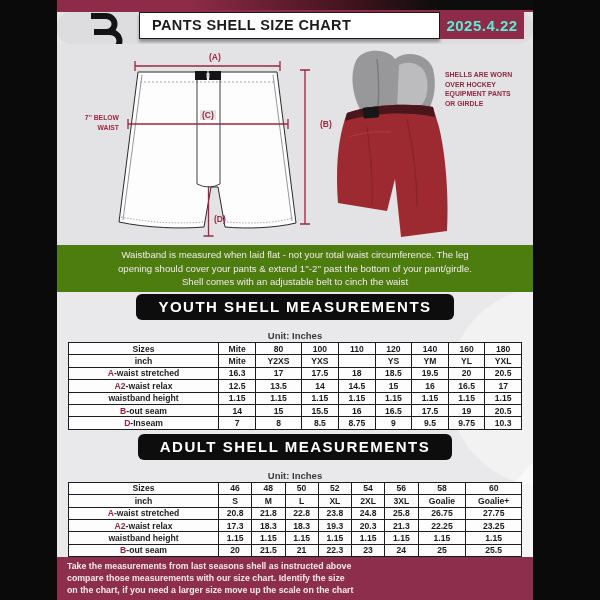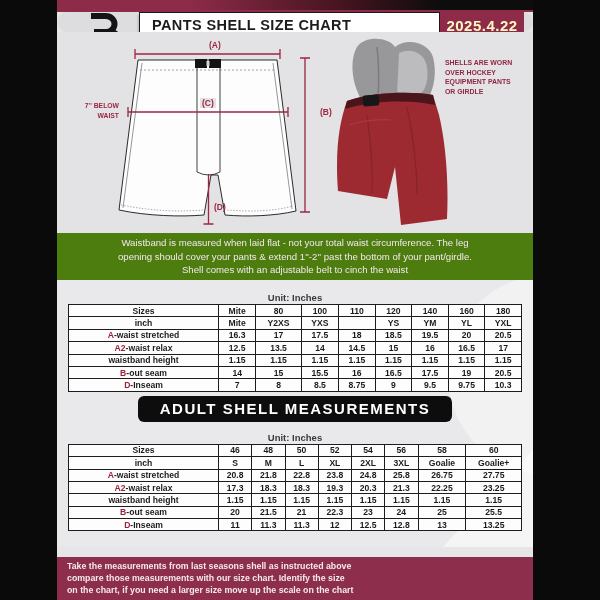--- a/index.html
+++ b/index.html
@@ -4,24 +4,24 @@
 <style>
   html,body{margin:0;padding:0;background:#000;}
   *{box-sizing:border-box;font-family:"Liberation Sans",sans-serif;}
   .canvas{position:relative;width:600px;height:600px;background:#0a0a0a;overflow:hidden;}
   .page{position:absolute;left:57px;top:0;width:476px;height:600px;background:#e6e6e8;}
 
   
   .topstrip{height:12px;background:linear-gradient(to right,#8d2b48 0%,#8d2b48 28%,#45141f 60%,#0d0d0d 80%);border-bottom:2px solid #8d2b48;}
 
   
-  .header{position:relative;height:20px;background:#dddddf;border-radius:14px;}
+  .header{position:relative;height:32px;background:#dddddf;border-radius:14px;}
   .logo{position:absolute;left:20px;top:1px;}
   .titlebox{position:absolute;left:82px;top:0;width:301px;height:27px;background:#fff;border:1.5px solid #19191b;box-shadow:0 3px 3px rgba(0,0,0,.35);line-height:24px;padding-left:12px;font-size:14.5px;font-weight:700;letter-spacing:.4px;color:#1c1c1e;}
-  .datebox{position:absolute;left:383px;top:0;width:84px;height:27px;background:#8d2b48;color:#fef9c3;font-size:15px;font-weight:700;letter-spacing:.5px;text-align:center;line-height:27px;}
+  .datebox{position:absolute;left:383px;top:0;width:84px;height:27px;background:#8d2b48;color:#5eead4;font-size:15px;font-weight:700;letter-spacing:.5px;text-align:center;line-height:27px;}
 
   
   .diagram{position:relative;height:201px;background:#e3e3e5;}
   .dg-label{position:absolute;color:#9d2742;font-weight:700;font-size:8.5px;}
   .below-waist{position:absolute;left:8px;top:69px;width:54px;text-align:right;color:#9d2742;font-weight:700;font-size:6.8px;line-height:1.45;}
   .photo-caption{position:absolute;left:388px;top:26px;width:86px;color:#8e2742;font-weight:700;font-size:6.9px;line-height:1.4;}
 
   
   .notice{height:47px;background:#4d7c0f;color:#f3e9ed;text-align:center;font-size:9.6px;font-weight:400;line-height:1.42;padding-top:3px;}
 
@@ -121,20 +121,21 @@
       <div>Shell comes with an adjustable belt to cinch the waist</div>
     </div>
 
     <div class="lower">
       <svg class="wm" viewBox="0 0 150 267">
         <circle cx="165" cy="95" r="100" fill="rgba(255,255,255,0.4)"></circle>
         <polygon points="150,170 60,267 150,267" fill="rgba(255,255,255,0.55)"></polygon>
       </svg>
 
       <div class="gap2"></div>
+      <div class="sec-head"><span>YOUTH SHELL MEASUREMENTS</span></div>
       <div class="unit">Unit: Inches</div>
       <table class="meas">
           <tbody>
             <tr>
               <td class="lbl">Sizes</td>
               <td>Mite</td>
               <td>80</td>
               <td>100</td>
               <td>110</td>
               <td>120</td>

